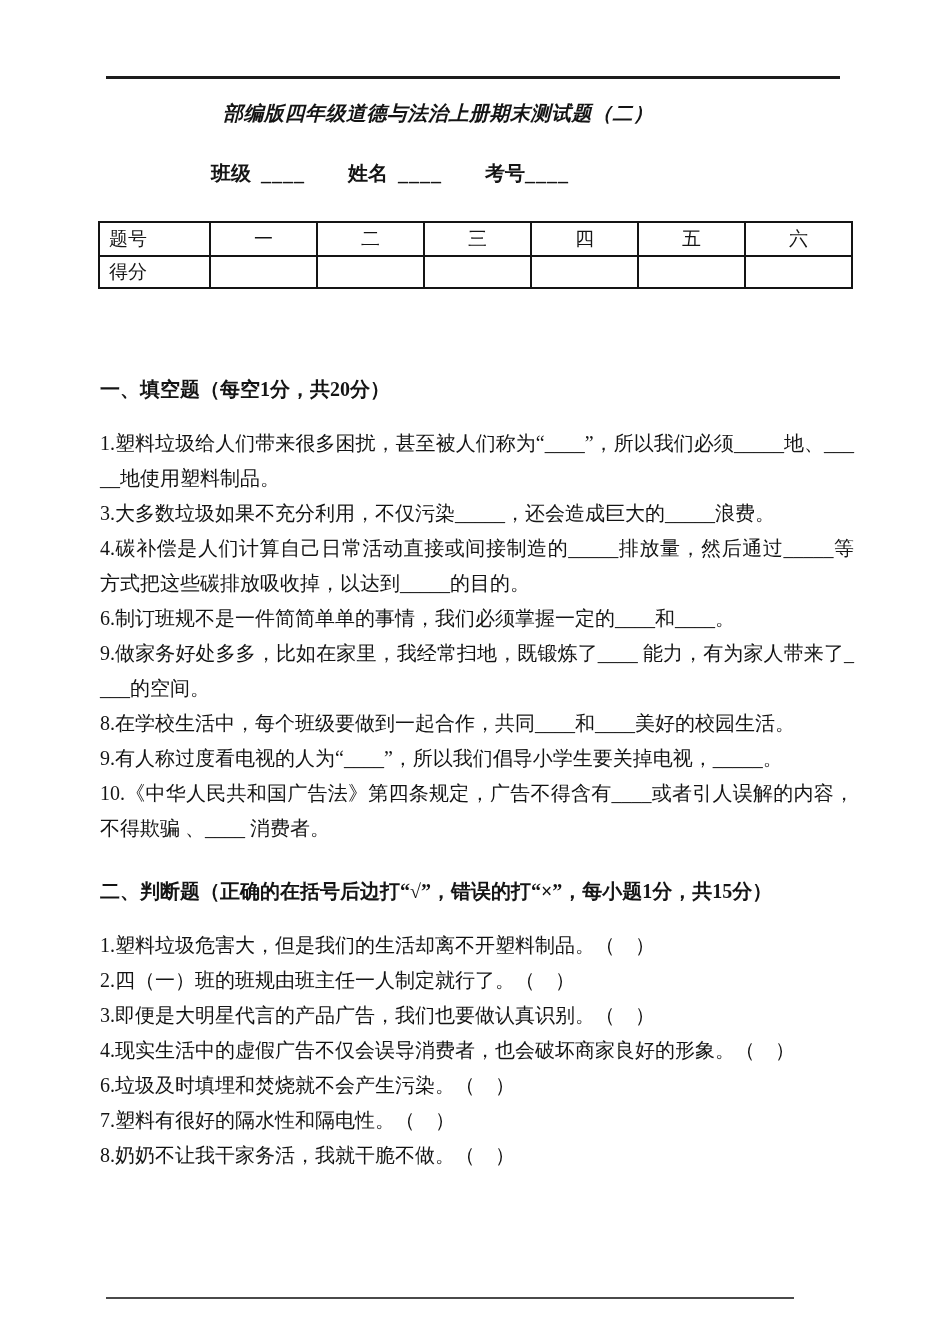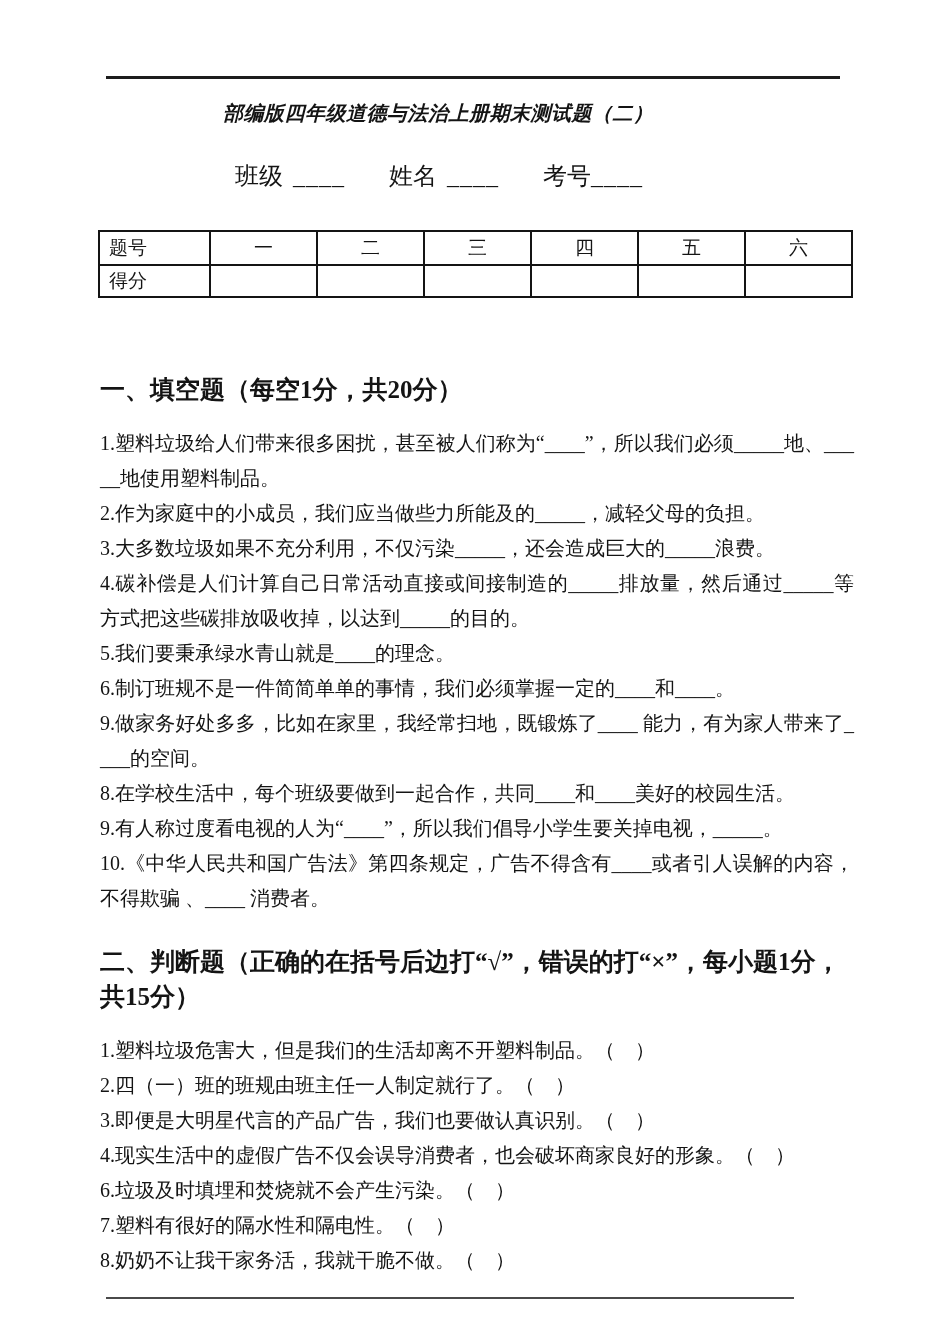--- a/index.html
+++ b/index.html
@@ -19,44 +19,44 @@
   .bottom-rule {
     position: absolute; left: 106px; top: 1297px;
     width: 688px; height: 2px; background: #4a4a4a;
   }
   .title {
     position: absolute; left: 223px; top: 100px;
     margin: 0; font-size: 20px; font-weight: bold;
     letter-spacing: 0.5px; white-space: nowrap; font-style: italic;
   }
   .info {
-    position: absolute; left: 235px; top: 160px;
-    font-size: 24px; white-space: nowrap;
+    position: absolute; left: 211px; top: 160px;
+    font-size: 20px; white-space: nowrap; font-weight: bold;
   }
   .info-item { margin-right: 38px; }
   .info-item .blank { margin-left: 10px; letter-spacing: 1px; }
   .info-item.tight .blank { margin-left: 0; }
   .score-table {
-    position: absolute; left: 98px; top: 230px;
+    position: absolute; left: 98px; top: 221px;
     border-collapse: collapse; table-layout: fixed;
   }
   .score-table td {
     border: 2px solid #141414;
     font-size: 19px; overflow: hidden;
   }
   .score-table tr.r1 td { height: 34px; }
   .score-table tr.r2 td { height: 22px; }
   .score-table td.hdr { width: 111px; text-align: left; padding: 2px 4px 2px 9px; }
   .score-table td.num { width: 107px; text-align: center; padding: 2px; }
   .content {
     position: absolute; left: 100px; top: 372px;
     width: 754px; font-size: 20px; line-height: 35px;
   }
   .content h2 {
-    font-size: 25px; font-weight: bold;
+    font-size: 20px; font-weight: bold;
     margin: 0 0 19px 0; line-height: 35px;
   }
   .content h2.s2 { margin-top: 28px; }
   .q {
     margin: 0; word-break: break-all;
     text-align: justify;
   }
 </style>
 </head>
 <body>
@@ -92,24 +92,22 @@
         <td class="num"></td>
         <td class="num"></td>
         <td class="num"></td>
       </tr>
     </tbody>
   </table>
 
   <div class="content">
     <h2>一、填空题（每空1分，共20分）</h2>
     <p class="q">1.塑料垃圾给人们带来很多困扰，甚至被人们称为“____”，所以我们必须_____地、_____地使用塑料制品。</p>
-    <p class="q">2.作为家庭中的小成员，我们应当做些力所能及的_____，减轻父母的负担。</p>
     <p class="q">3.大多数垃圾如果不充分利用，不仅污染_____，还会造成巨大的_____浪费。</p>
     <p class="q">4.碳补偿是人们计算自己日常活动直接或间接制造的_____排放量，然后通过_____等方式把这些碳排放吸收掉，以达到_____的目的。</p>
-    <p class="q">5.我们要秉承绿水青山就是____的理念。</p>
     <p class="q">6.制订班规不是一件简简单单的事情，我们必须掌握一定的____和____。</p>
     <p class="q">9.做家务好处多多，比如在家里，我经常扫地，既锻炼了____ 能力，有为家人带来了____的空间。</p>
     <p class="q">8.在学校生活中，每个班级要做到一起合作，共同____和____美好的校园生活。</p>
     <p class="q">9.有人称过度看电视的人为“____”，所以我们倡导小学生要关掉电视，_____。</p>
     <p class="q">10.《中华人民共和国广告法》第四条规定，广告不得含有____或者引人误解的内容，不得欺骗 、____ 消费者。</p>
 
     <h2 class="s2">二、判断题（正确的在括号后边打“√”，错误的打“×”，每小题1分，共15分）</h2>
     <p class="q">1.塑料垃圾危害大，但是我们的生活却离不开塑料制品。（　）</p>
     <p class="q">2.四（一）班的班规由班主任一人制定就行了。（　）</p>
     <p class="q">3.即便是大明星代言的产品广告，我们也要做认真识别。（　）</p>

